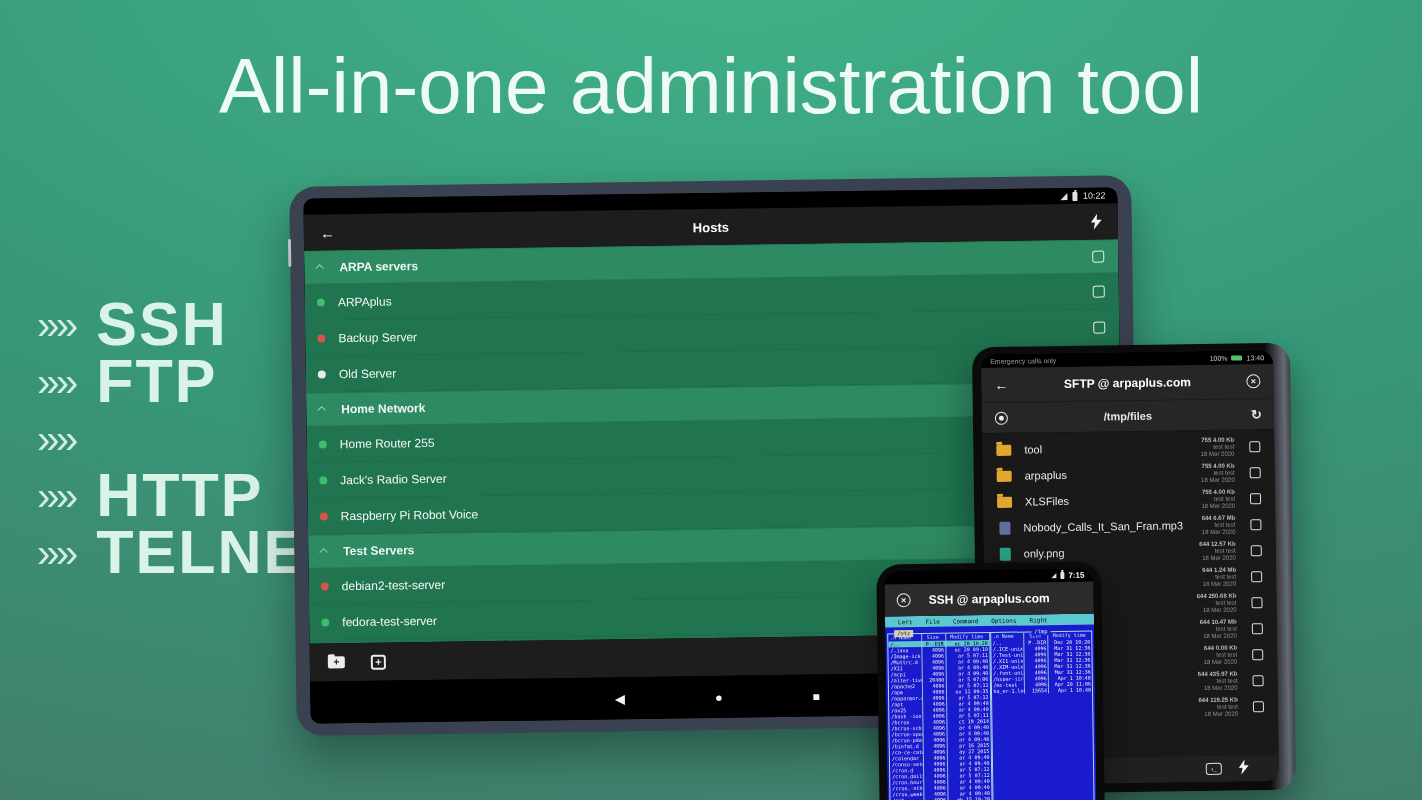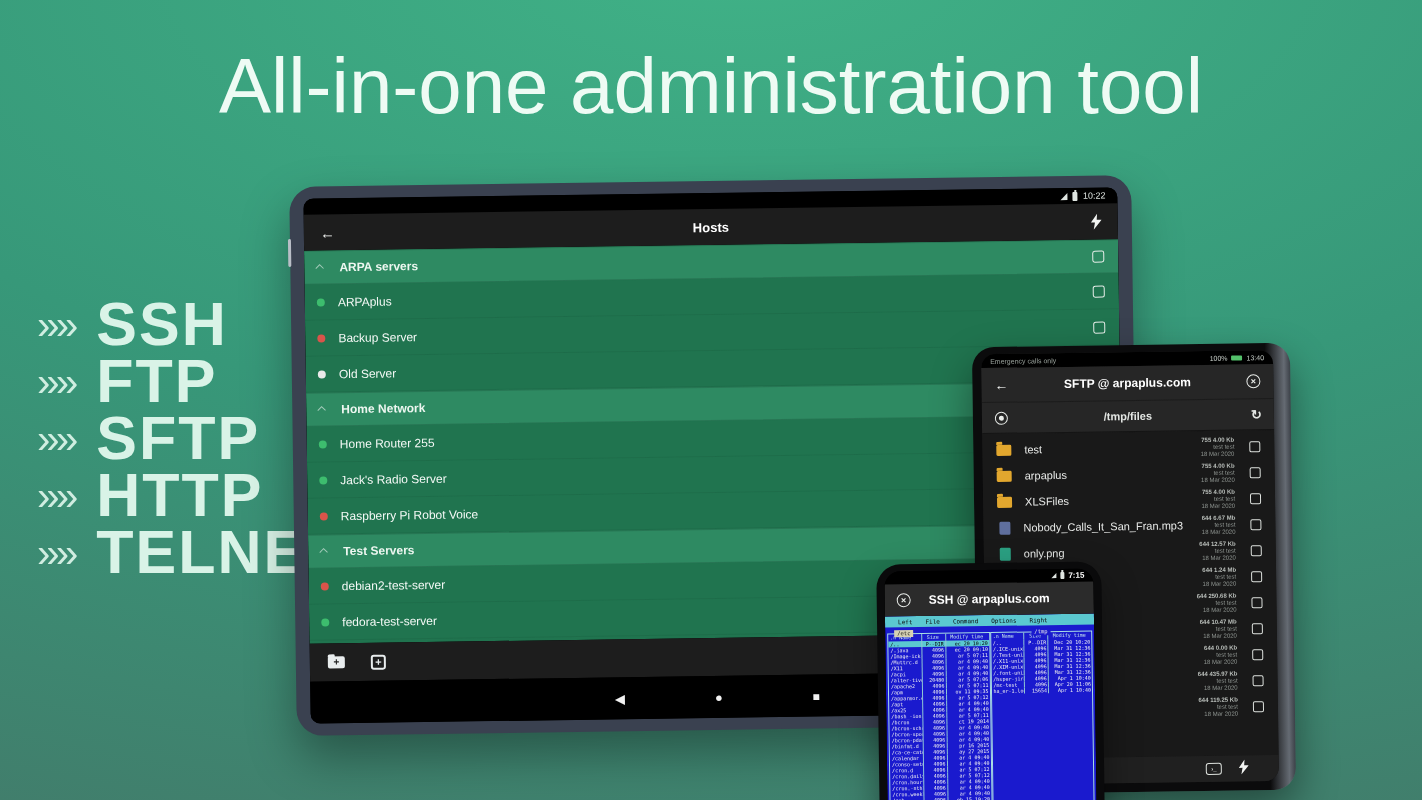--- a/index.html
+++ b/index.html
@@ -166,21 +166,20 @@
     <div class="proto-row">
       <span class="proto-chev">››››</span>
       <span class="proto-label">SSH</span>
     </div>
     <div class="proto-row">
       <span class="proto-chev">››››</span>
       <span class="proto-label">FTP</span>
     </div>
     <div class="proto-row">
       <span class="proto-chev">››››</span>
-      <span class="proto-label">SFTP</span>
     </div>
     <div class="proto-row">
       <span class="proto-chev">››››</span>
       <span class="proto-label">HTTP</span>
     </div>
     <div class="proto-row">
       <span class="proto-chev">››››</span>
       <span class="proto-label">TELNET</span>
     </div>
   </div>
@@ -289,21 +288,21 @@
         <span class="xcircle"></span>
       </div>
       <div class="p1-path">
         <span class="ic-target"></span>
         <span class="path-text">/tmp/files</span>
         <span class="ic-refresh"></span>
       </div>
       <div class="p1-list" id="sftp-list">
           <div class="f-row">
             <span class="f-folder"></span>
-            <span class="f-name">test</span>
+            <span class="f-name">tool</span>
             <span class="f-meta"><span class="m1">755 4.00 Kb</span><br><span class="m2">test test</span><br><span class="m3">18 Mar 2020</span></span>
             <span class="f-check"></span>
           </div>
           <div class="f-row">
             <span class="f-folder"></span>
             <span class="f-name">arpaplus</span>
             <span class="f-meta"><span class="m1">755 4.00 Kb</span><br><span class="m2">test test</span><br><span class="m3">18 Mar 2020</span></span>
             <span class="f-check"></span>
           </div>
           <div class="f-row">

